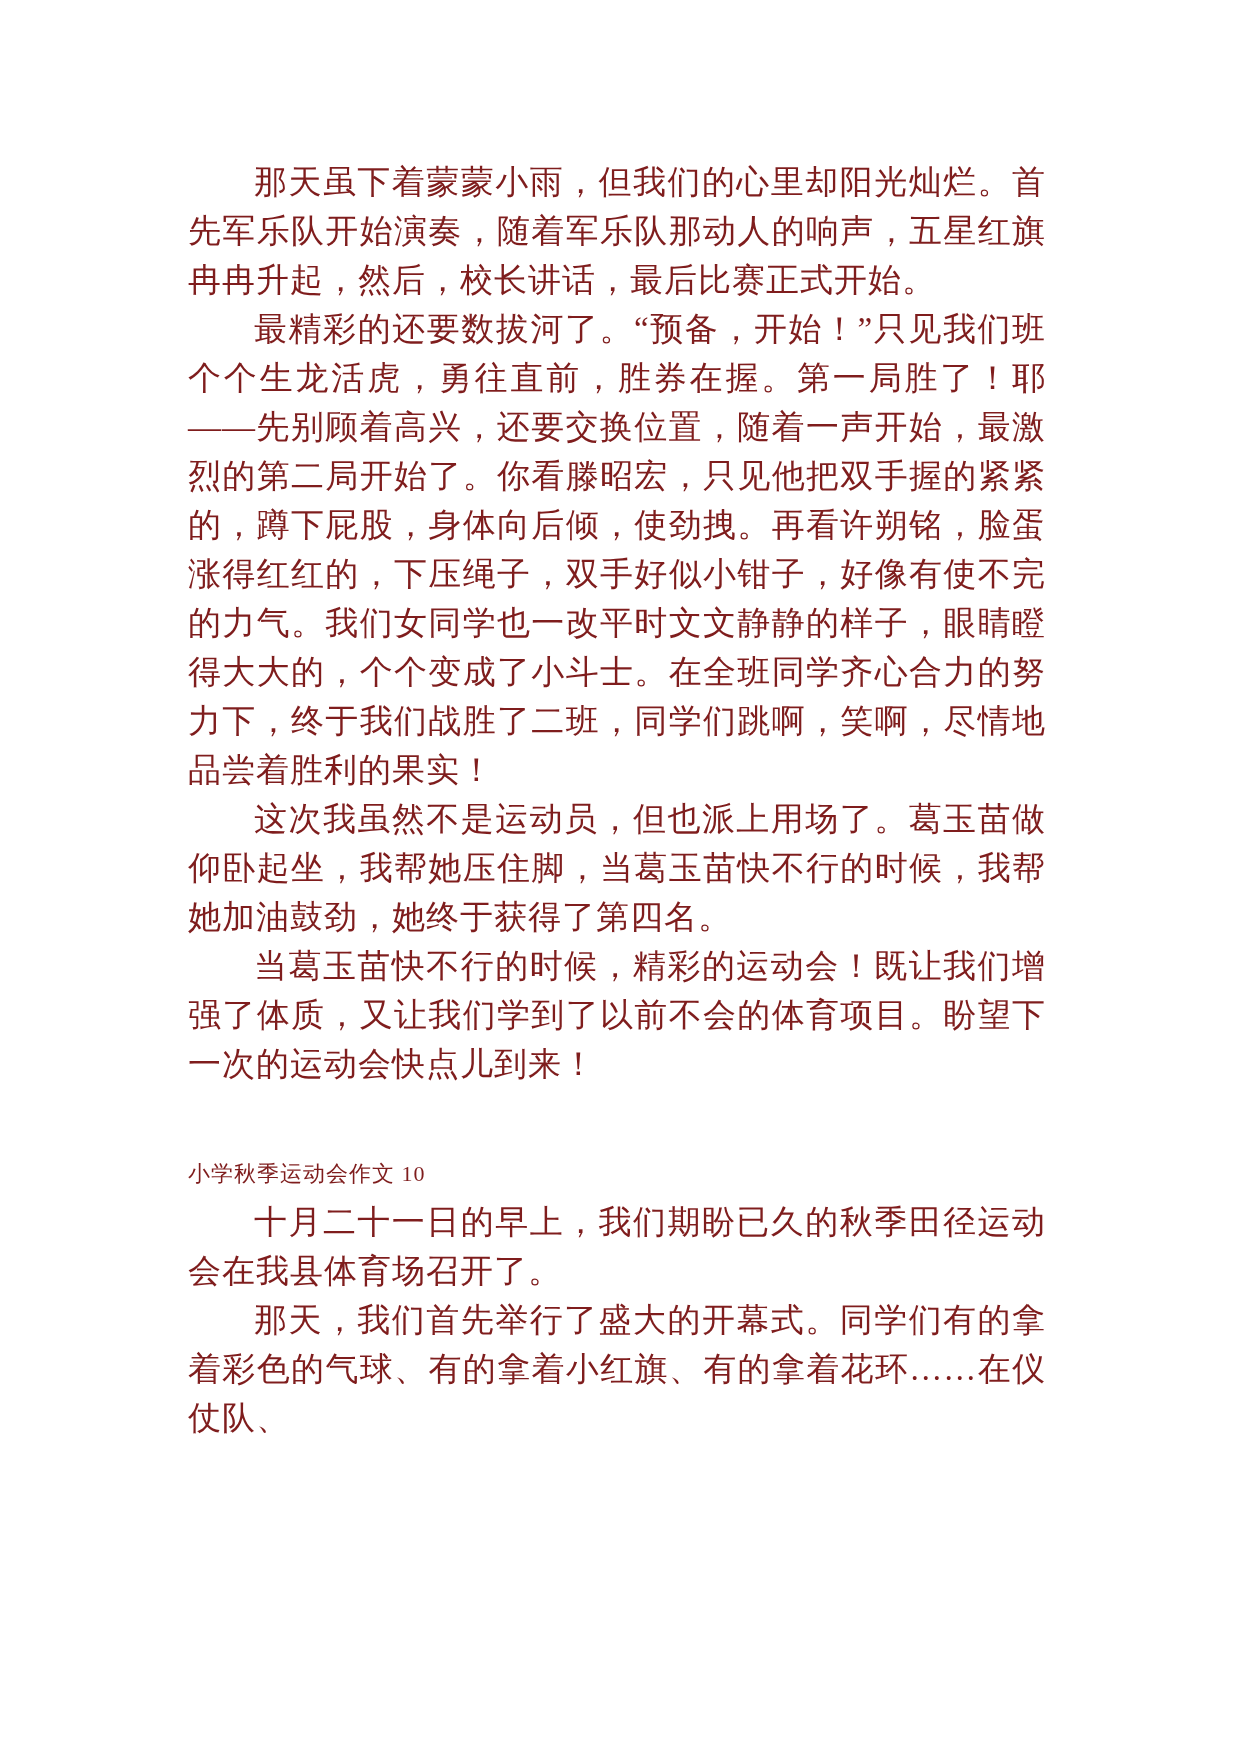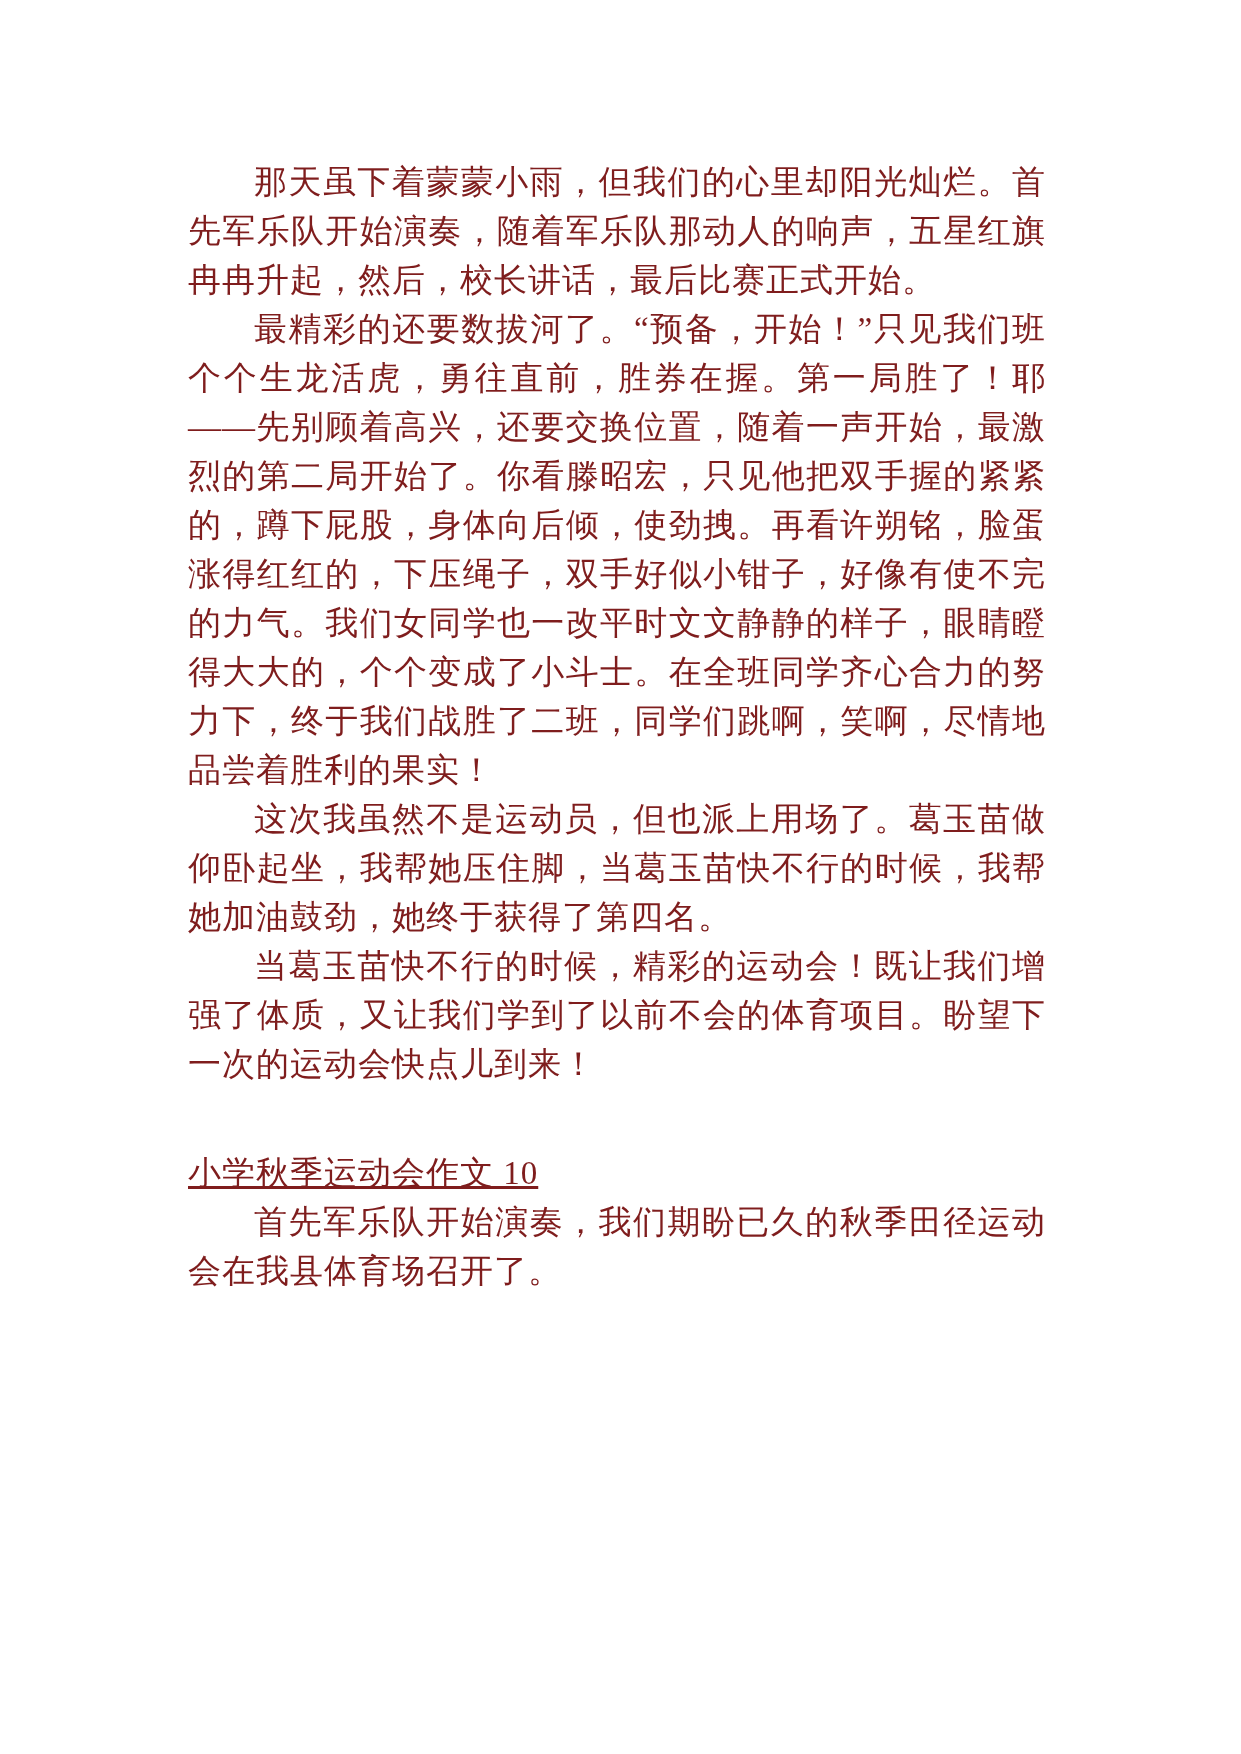--- a/index.html
+++ b/index.html
@@ -29,30 +29,30 @@
     letter-spacing: 1px;
     font-weight: 400;
   }
   .doc-paragraph {
     margin: 0;
     text-indent: 2em;
   }
   .doc-heading {
     margin: 60px 0 0 0;
     text-indent: 0;
-    font-size: 33px;
+    font-size: 22px;
     font-weight: 400;
-    text-decoration: underline;
   }
 </style>
 </head>
 <body>
 
 <div class="doc-page">
   <div class="doc-content">
       <div class="doc-paragraph">那天虽下着蒙蒙小雨，但我们的心里却阳光灿烂。首先军乐队开始演奏，随着军乐队那动人的响声，五星红旗冉冉升起，然后，校长讲话，最后比赛正式开始。</div>
       <div class="doc-paragraph">最精彩的还要数拔河了。“预备，开始！”只见我们班个个生龙活虎，勇往直前，胜券在握。第一局胜了！耶——先别顾着高兴，还要交换位置，随着一声开始，最激烈的第二局开始了。你看滕昭宏，只见他把双手握的紧紧的，蹲下屁股，身体向后倾，使劲拽。再看许朔铭，脸蛋涨得红红的，下压绳子，双手好似小钳子，好像有使不完的力气。我们女同学也一改平时文文静静的样子，眼睛瞪得大大的，个个变成了小斗士。在全班同学齐心合力的努力下，终于我们战胜了二班，同学们跳啊，笑啊，尽情地品尝着胜利的果实！</div>
       <div class="doc-paragraph">这次我虽然不是运动员，但也派上用场了。葛玉苗做仰卧起坐，我帮她压住脚，当葛玉苗快不行的时候，我帮她加油鼓劲，她终于获得了第四名。</div>
       <div class="doc-paragraph">当葛玉苗快不行的时候，精彩的运动会！既让我们增强了体质，又让我们学到了以前不会的体育项目。盼望下一次的运动会快点儿到来！</div>
       <div class="doc-heading">小学秋季运动会作文 10</div>
-      <div class="doc-paragraph">首先军乐队开始演奏，我们期盼已久的秋季田径运动会在我县体育场召开了。</div>
+      <div class="doc-paragraph">十月二十一日的早上，我们期盼已久的秋季田径运动会在我县体育场召开了。</div>
+      <div class="doc-paragraph">那天，我们首先举行了盛大的开幕式。同学们有的拿着彩色的气球、有的拿着小红旗、有的拿着花环……在仪仗队、</div>
     </div>
 </div>
 
 </body></html>

